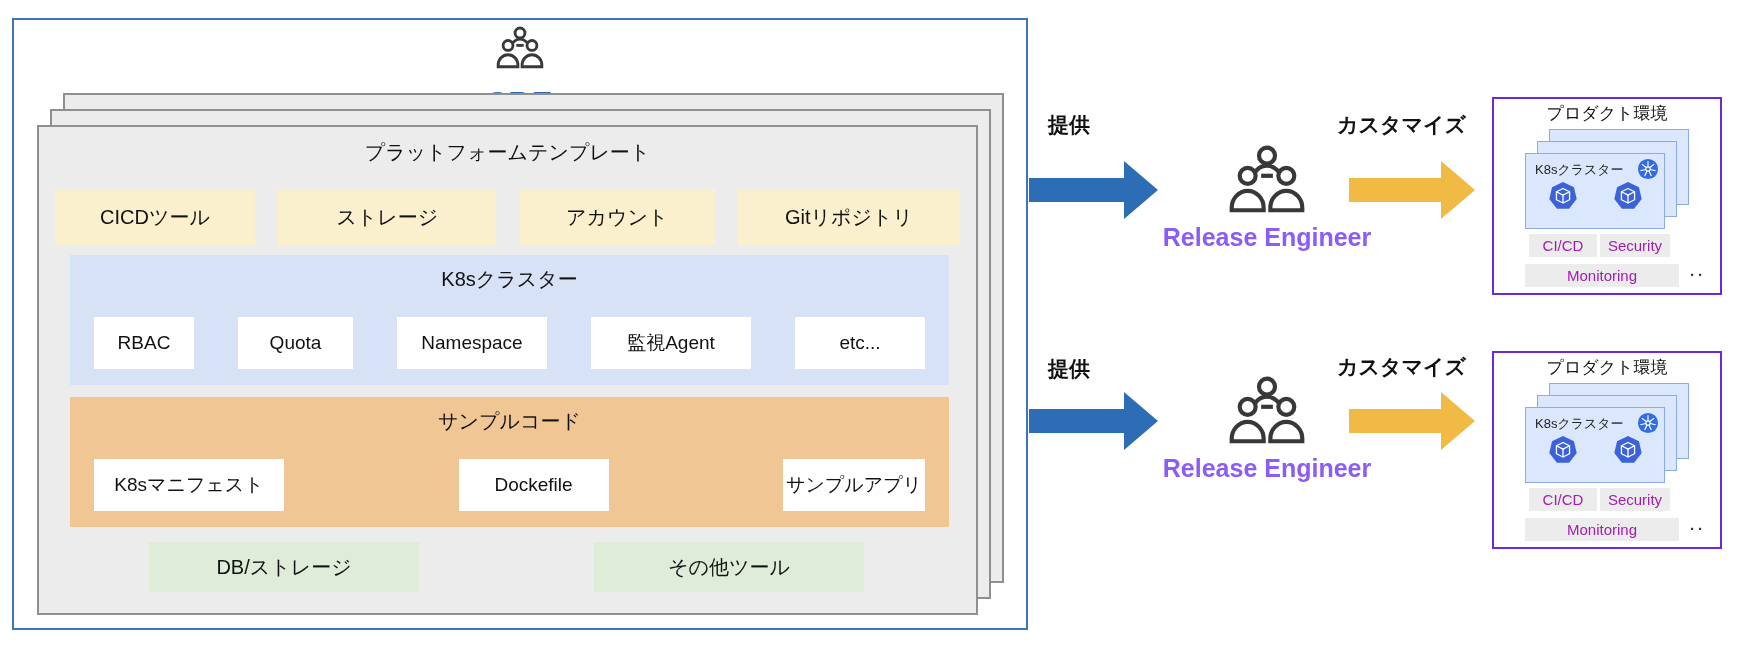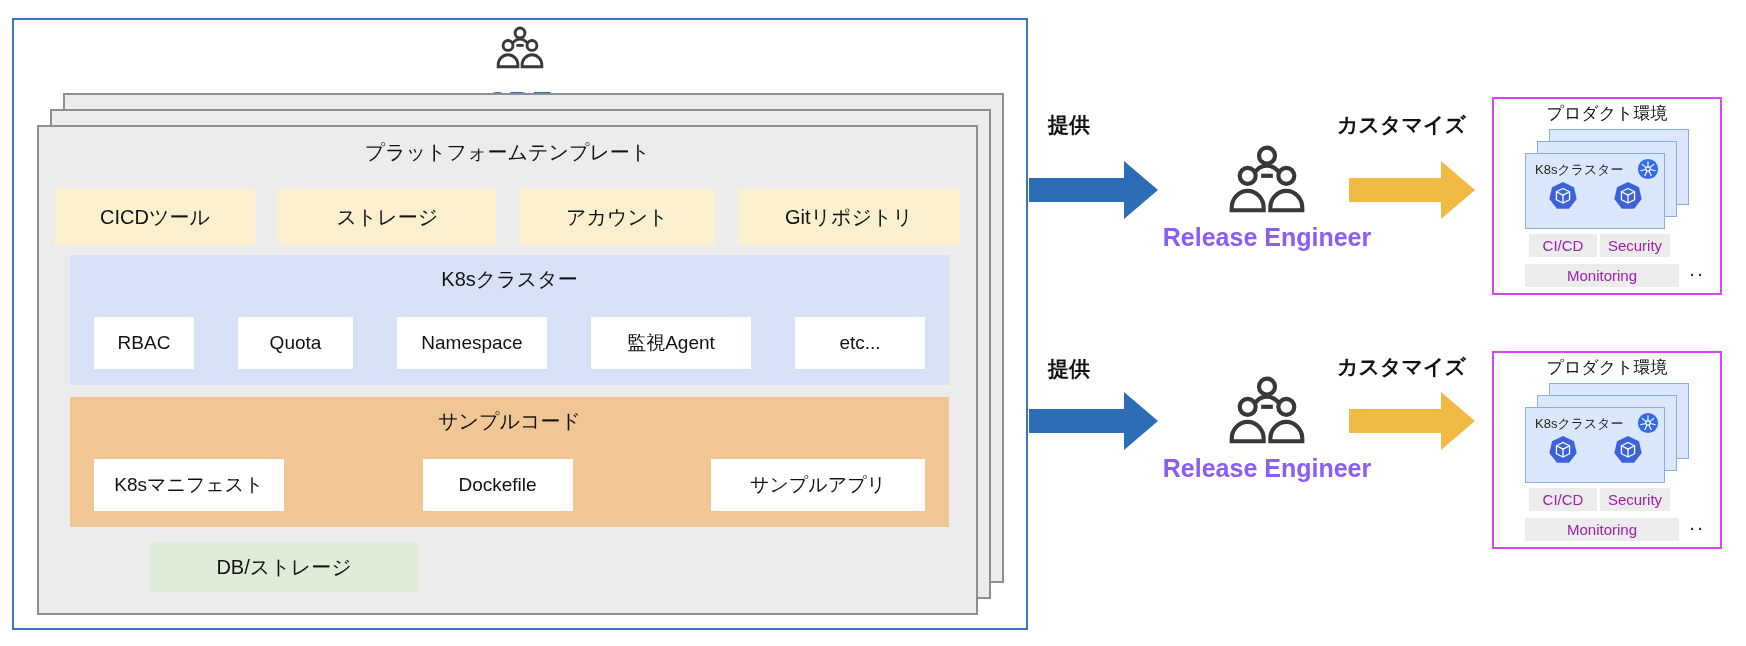--- a/index.html
+++ b/index.html
@@ -28,21 +28,21 @@
   .white-box{background:#ffffff;font-size:19px;}
 
   .row-extra{left:110px;right:112px;top:415px;height:50px;display:flex;justify-content:space-between;}
   .extra-box{background:#dfecd7;width:270px;height:50px;}
 
   
   .flow-label{font-size:21px;font-weight:bold;color:#111;white-space:nowrap;}
   .engineer{width:230px;display:flex;flex-direction:column;align-items:center;}
   .engineer-label{margin-top:4px;font-size:25px;font-weight:bold;color:#8b5cf6;white-space:nowrap;}
 
-  .product{width:230px;height:198px;border:2px solid #d946ef;background:#ffffff;}
+  .product{width:230px;height:198px;border:2px solid #6d28d9;background:#ffffff;}
   .product-title{position:absolute;top:3px;left:0;width:100%;text-align:center;font-size:17px;color:#111;}
   .kcard{position:absolute;width:140px;height:76px;background:#dbe7fc;border:1px solid #8aabe8;box-sizing:border-box;}
   .kcard-label{position:absolute;left:9px;top:7px;font-size:13px;color:#222;}
   .chip{position:absolute;background:#ececec;height:23px;display:flex;align-items:center;justify-content:center;font-size:15px;color:#a21caf;}
   .dots{position:absolute;font-size:15px;font-weight:bold;color:#333;letter-spacing:3px;}
 </style>
 </head>
 <body>
 
 <div class="canvas">
@@ -86,26 +86,27 @@
         <div class="box white-box" style="width:160px;">監視Agent</div>
         <div class="box white-box" style="width:130px;">etc...</div>
       </div>
     </div>
 
     <div class="abs section sec-sample">
       <div class="sec-title">サンプルコード</div>
       <div class="abs sec-row">
         <div class="box white-box" style="width:190px;">K8sマニフェスト</div>
         <div class="box white-box" style="width:150px;">Dockefile</div>
-        <div class="box white-box" style="width:214px;">サンプルアプリ</div>
+        <div class="box white-box" style="width:142px;">サンプルアプリ</div>
       </div>
     </div>
 
     <div class="abs row-extra">
       <div class="box extra-box">DB/ストレージ</div>
+      <div class="box extra-box">その他ツール</div>
     </div>
   </div>
 
   <div class="abs flow-label" style="left:1048px;top:111px;">提供</div>
   <div class="abs" style="left:1029px;top:159px;">
     <svg width="131" height="62">
         <polygon points="0,19 95,19 95,2 129,31 95,60 95,43 0,43" fill="#2d6db6"></polygon>
       </svg>
   </div>
 

